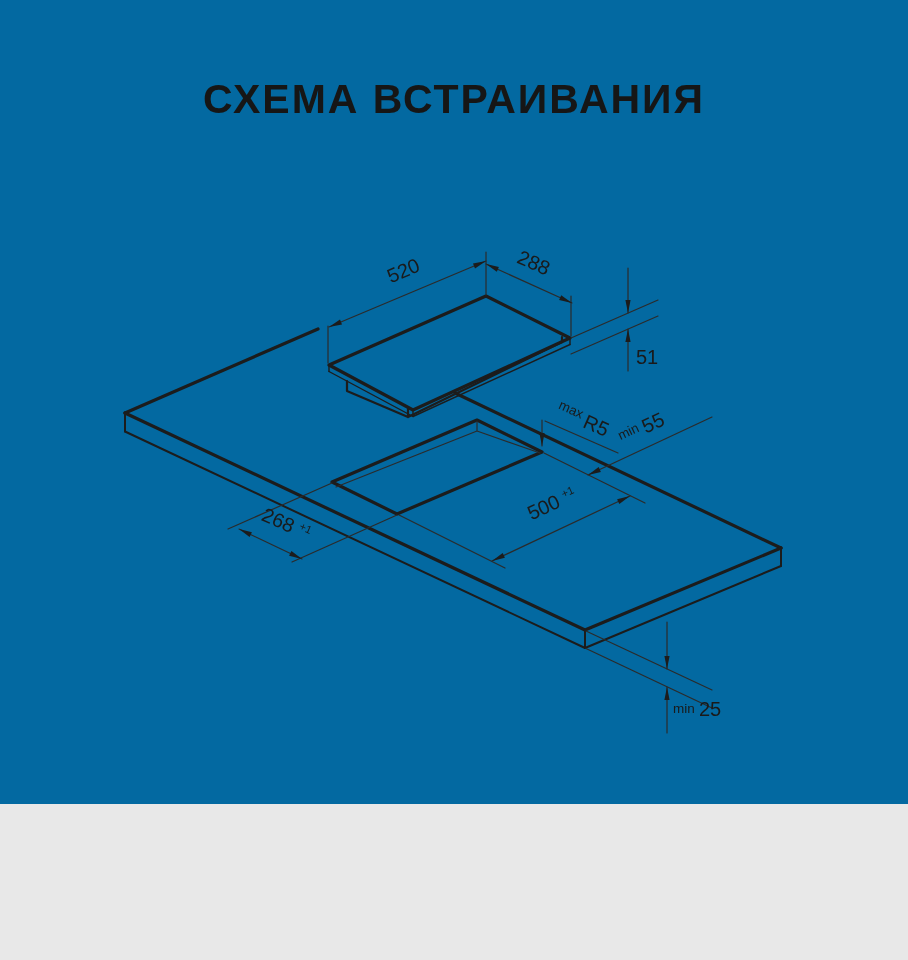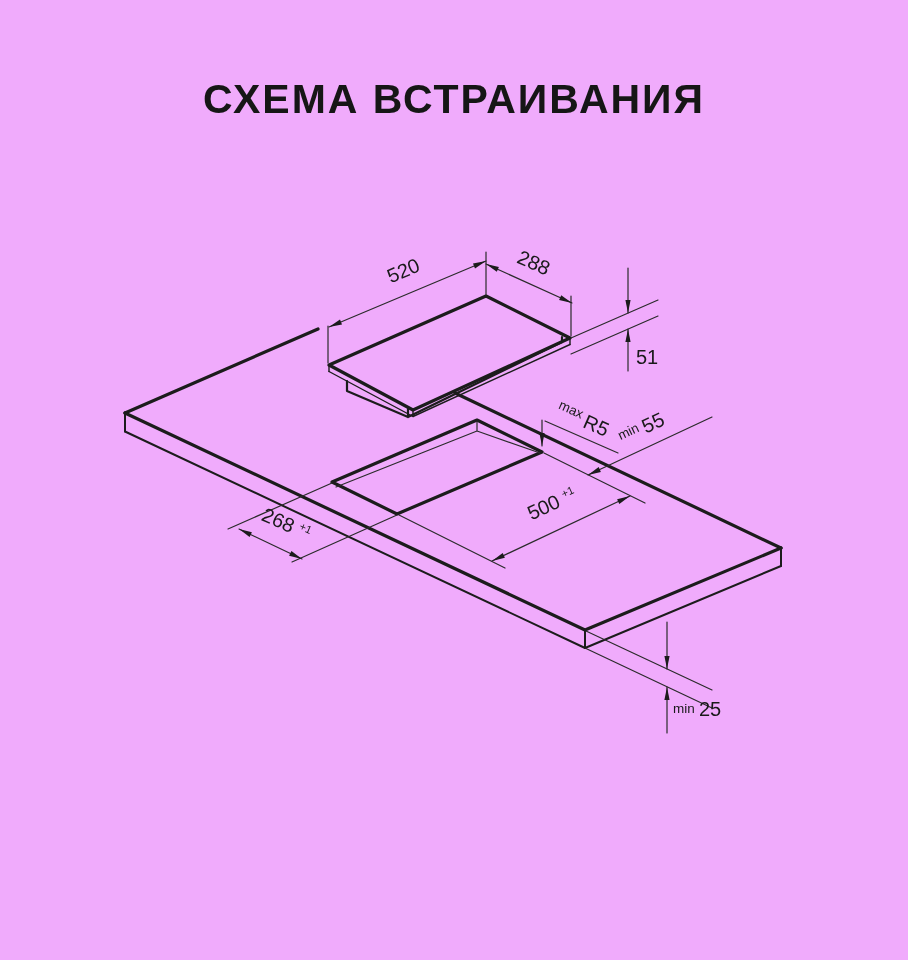--- a/index.html
+++ b/index.html
@@ -1,19 +1,19 @@
 <!DOCTYPE html>
 <html><head>
 <meta charset="utf-8">
 <style>
   html,body{margin:0;padding:0;background:#e8e8e8;}
   .page{
     position:relative;
-    width:908px;height:960px;
-    background:#f0abfc;
+    width:908px;height:804px;
+    background:#0369a1;
     overflow:hidden;
     font-family:"Liberation Sans", sans-serif;
   }
   .title{
     position:absolute;
     left:0;top:76px;width:908px;
     text-align:center;
     font-size:41px;
     font-weight:bold;
     letter-spacing:2px;

